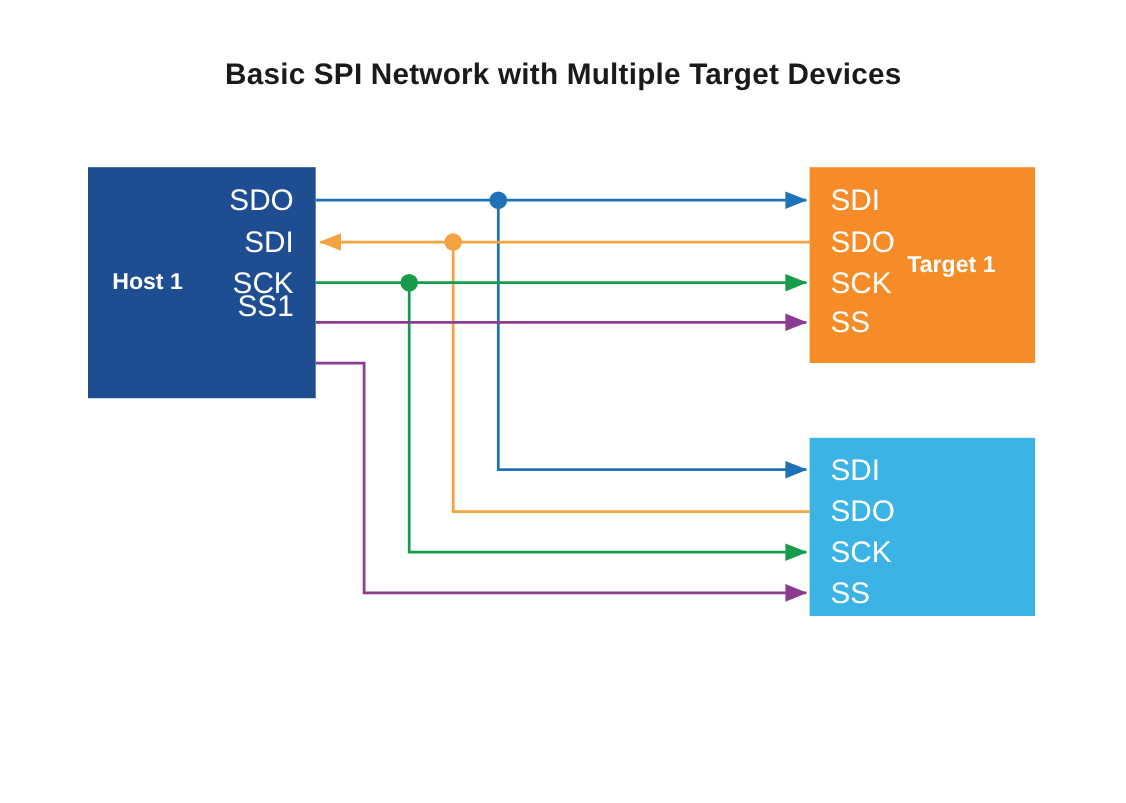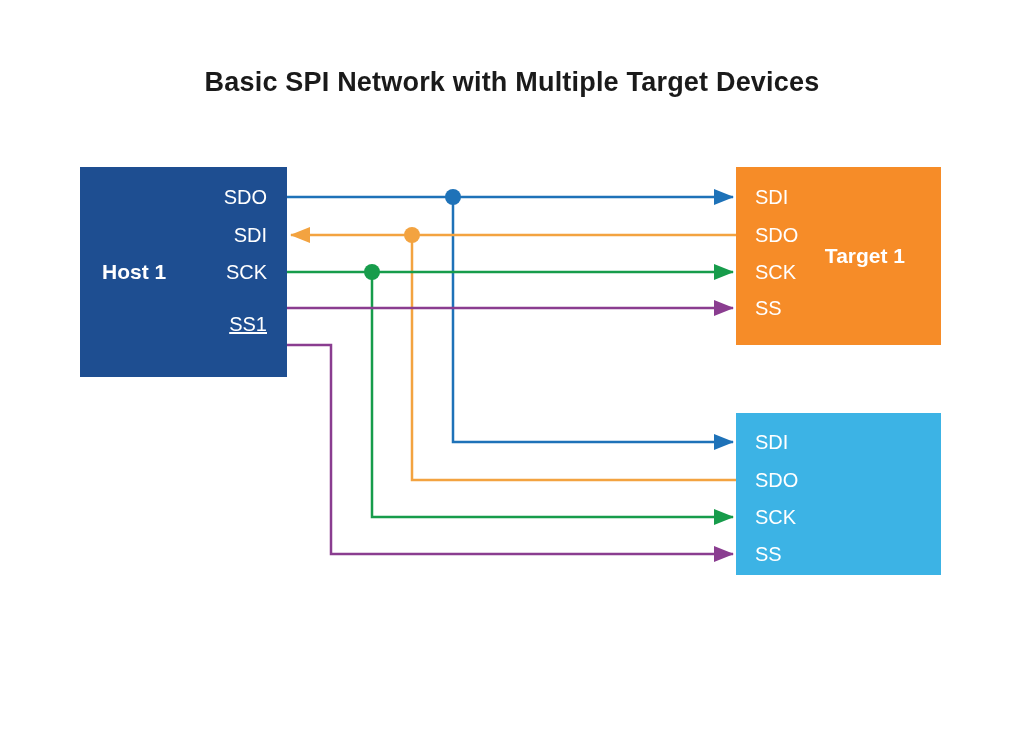--- a/index.html
+++ b/index.html
@@ -4,21 +4,21 @@
 <style>
   * { margin:0; padding:0; box-sizing:border-box; }
   html,body { background:#ffffff; }
   body { font-family:"Liberation Sans", sans-serif; }
 
   .canvas {
     position:relative;
     width:1024px; height:560px;
     background:var(--background,#fff);
     overflow:hidden;
-    margin:15px auto;
+    margin:0 auto;
   }
 
   .title {
     position:absolute;
     top:52px; left:0; width:100%;
     text-align:center;
     font-size:27px; font-weight:bold;
     color:var(--title-text,#1a1a1a);
     letter-spacing:0.2px;
   }
@@ -34,29 +34,29 @@
     font-weight:bold; font-size:21px;
     height:26px; line-height:26px;text-align:right;
   }
   .host-label    { left:102px; top:244px; }
   .target1-label { left:736px; top:228px; width:205px; text-align:right; padding-right:36px; }
   .target2-label { left:736px; top:473px; width:205px; text-align:right; padding-right:18px; }
 
   .pin {
     position:absolute;
     color:var(--box-text,#fff);
-    font-size:20px;
+    font-size:27px;
     height:26px; line-height:26px;
     white-space:nowrap;
   }
   .host-pin { left:80px; width:207px; text-align:right; padding-right:20px; }
   .t-pin    { left:755px; text-align:left; }
 
   .hp-sdo { top:169px; } .hp-sdi { top:207px; } .hp-sck { top:244px; }
-  .hp-ss1 { top:296px;text-decoration:underline; } .hp-ss2 { top:317px; }
+  .hp-ss1 { top:265px; } .hp-ss2 { top:317px; }
 
   .t1-sdi { top:169px; } .t1-sdo { top:207px; } .t1-sck { top:244px; } .t1-ss { top:280px; }
   .t2-sdi { top:414px; } .t2-sdo { top:452px; } .t2-sck { top:489px; } .t2-ss { top:526px; }
 
   svg.wires { position:absolute; left:0; top:0; pointer-events:none; }
   .wire { fill:none; stroke-width:2.5px; }
   .wire-sdo-s  { stroke:var(--wire-sdo); }
   .wire-sdi-s  { stroke:var(--wire-sdi); }
   .wire-sck-s  { stroke:var(--wire-sck); }
   .wire-ss-s   { stroke:var(--wire-ss); }

